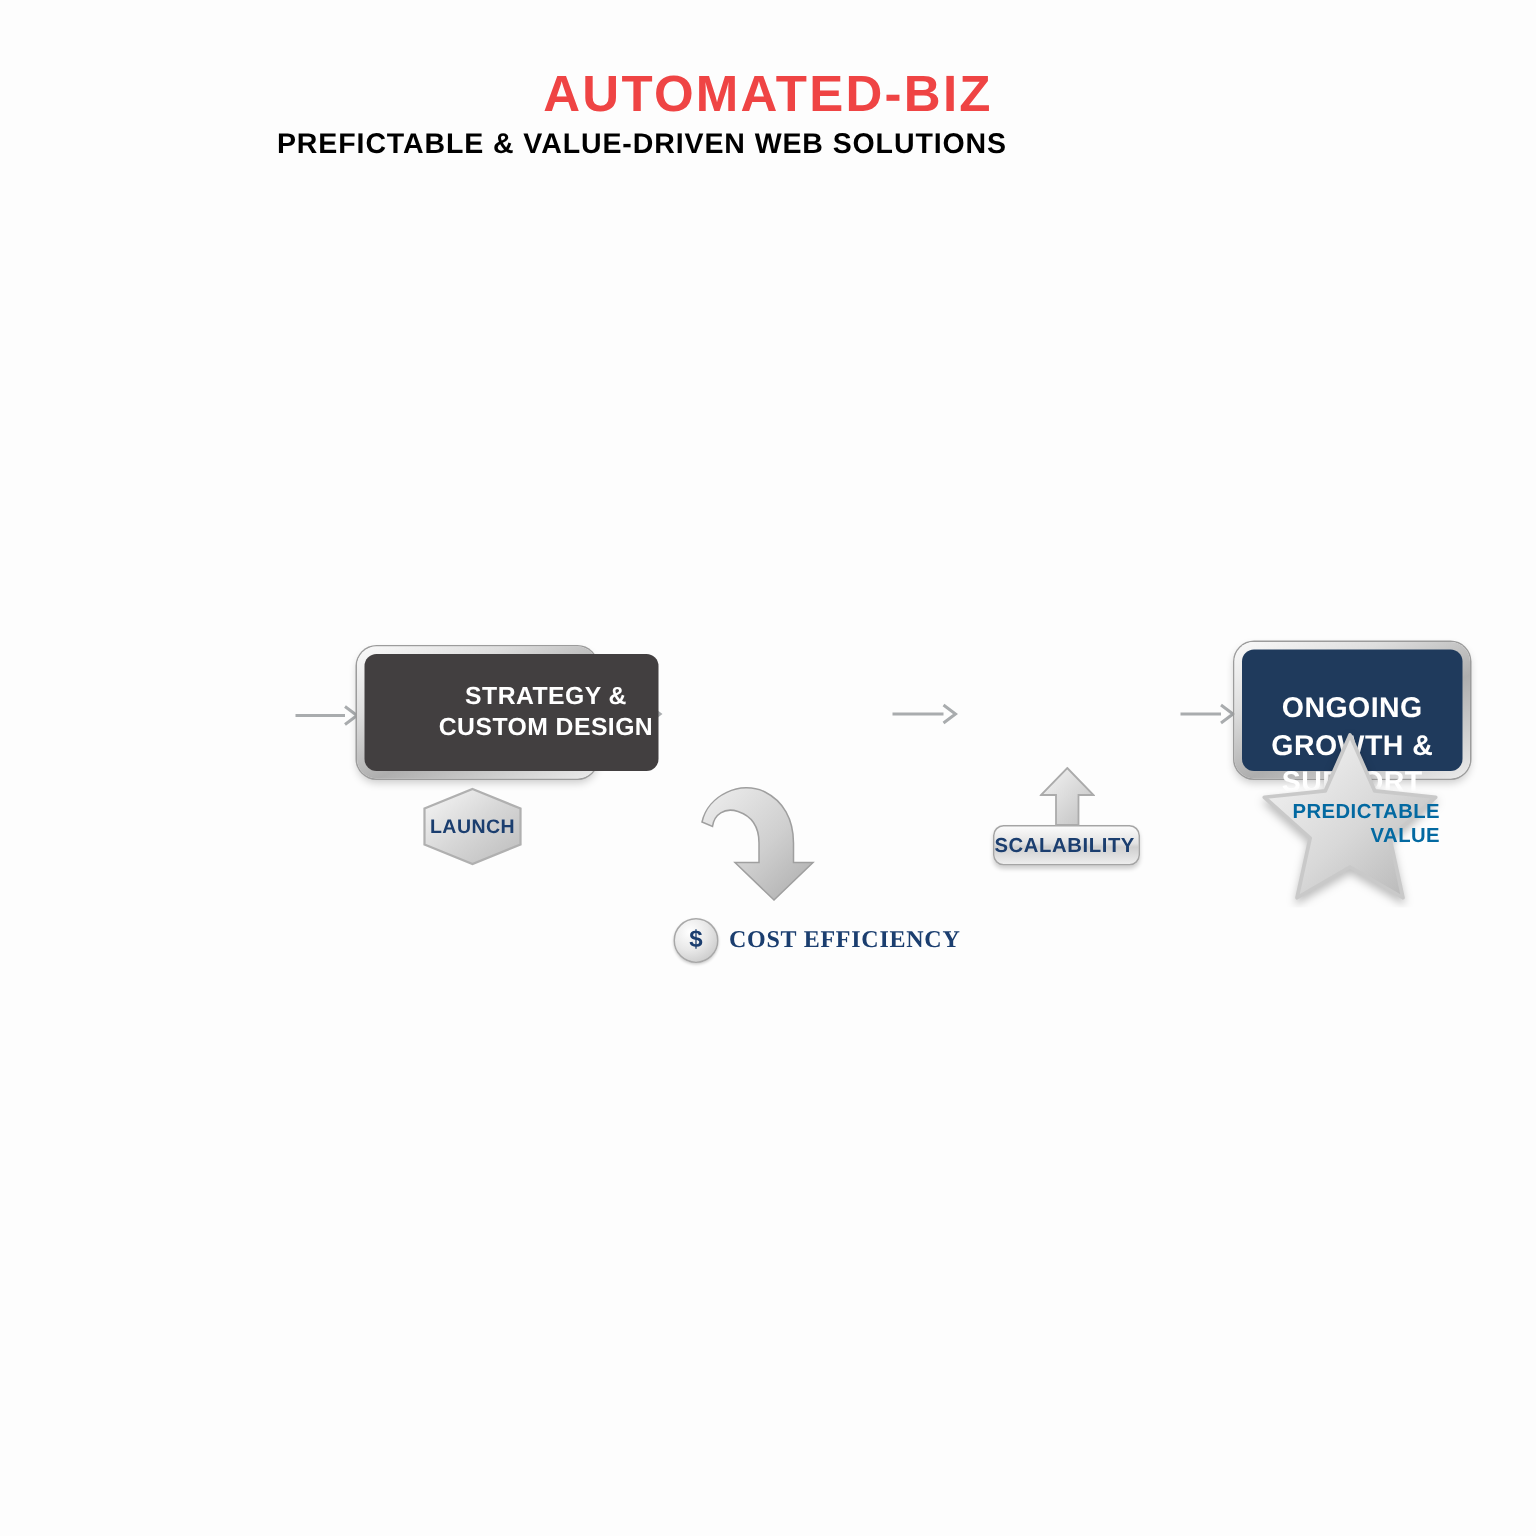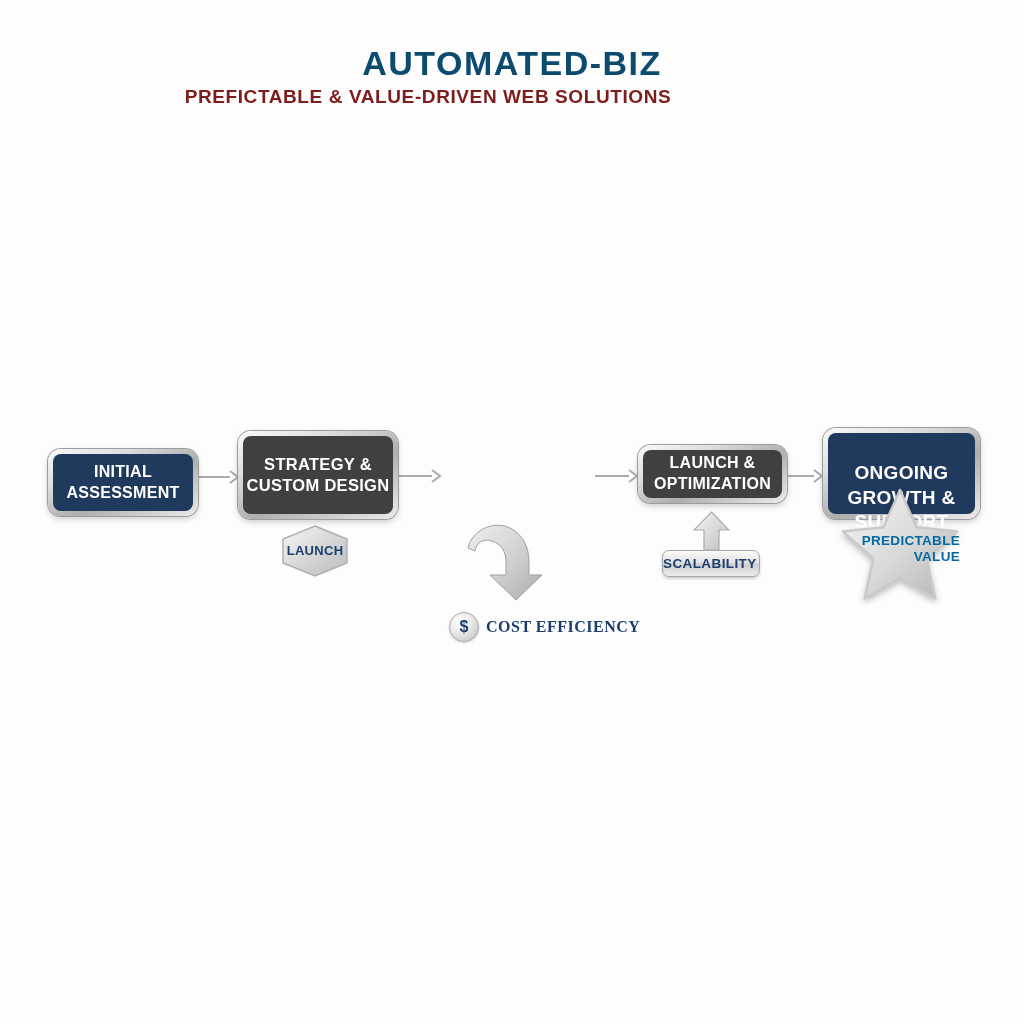--- a/index.html
+++ b/index.html
@@ -4,41 +4,41 @@
 <style>
   html,body{margin:0;padding:0;background:#ffffff;}
   #canvas{
     position:relative;width:1024px;height:1024px;overflow:hidden;
     background:#fdfdfd;
     font-family:"Liberation Sans",sans-serif;
   }
   
   .title{
     position:absolute;left:0;top:44px;width:1024px;text-align:center;
-    font-size:34px;font-weight:bold;letter-spacing:1.5px;color:#0c4a6e;
+    font-size:34px;font-weight:bold;letter-spacing:1.5px;color:#ef4444;
   }
   .subtitle{
     position:absolute;left:0;top:86px;width:856px;text-align:center;
-    font-size:19px;font-weight:bold;letter-spacing:0.6px;color:#7f1d1d;
+    font-size:19px;font-weight:bold;letter-spacing:0.6px;color:#000000;
   }
   
   .step{
     position:absolute;box-sizing:border-box;border-radius:13px;padding:5px;
     background:linear-gradient(155deg,#fafafa 0%,#dedede 28%,#aeaeae 58%,#ececec 100%);
     box-shadow:0 0 0 1px #9c9c9c, 0 3px 6px rgba(0,0,0,0.20);
     z-index:1;
   }
   .step-inner{
     width:100%;height:100%;border-radius:8px;
     display:flex;align-items:center;justify-content:center;text-align:center;
     color:#ffffff;font-weight:bold;white-space:pre-line;line-height:1.3;
     letter-spacing:0.3px;
   }
   .navy .step-inner{background:#1f3a5c;}
-  .gray .step-inner{background:#423f40;}
+  .gray .step-inner{background:#423f40;padding-left:46px;}
   #step1{left:48px;top:449px;width:150px;height:67px;}
   #step1 .step-inner{font-size:16px;}
   #step2{left:238px;top:431px;width:160px;height:88px;}
   #step2 .step-inner{font-size:16.5px;}
   #step3{left:441px;top:424px;width:153px;height:97px;}
   #step3 .step-inner{font-size:16.5px;}
   #step4{left:638px;top:445px;width:149px;height:58px;}
   #step4 .step-inner{font-size:16px;}
   #step5{left:823px;top:428px;width:157px;height:91px;}
   #step5 .step-inner{font-size:19px;align-items:flex-start;padding-top:28px;box-sizing:border-box;}
@@ -83,31 +83,23 @@
   }
 </style>
 </head>
 <body>
 
 <div id="canvas">
 
   <div class="title">AUTOMATED-BIZ</div>
   <div class="subtitle">PREFICTABLE &amp; VALUE-DRIVEN WEB SOLUTIONS</div>
 
-  <div id="step1" class="step navy">
-    <div class="step-inner">INITIAL
-ASSESSMENT</div>
-  </div>
   <div id="step2" class="step gray">
     <div class="step-inner">STRATEGY &amp;
 CUSTOM DESIGN</div>
-  </div>
-  <div id="step4" class="step gray">
-    <div class="step-inner">LAUNCH &amp;
-OPTIMIZATION</div>
   </div>
   <div id="step5" class="step navy">
     <div class="step-inner">ONGOING
 GROWTH &amp;
 SUPPORT</div>
   </div>
 
   <svg class="connector" style="left:196px;top:469px;" width="44" height="16">
     <line x1="1" y1="8" x2="34" y2="8" stroke="#a9acae" stroke-width="2"></line>
     <polyline points="34,2 42,8 34,14" fill="none" stroke="#a9acae" stroke-width="2"></polyline>

